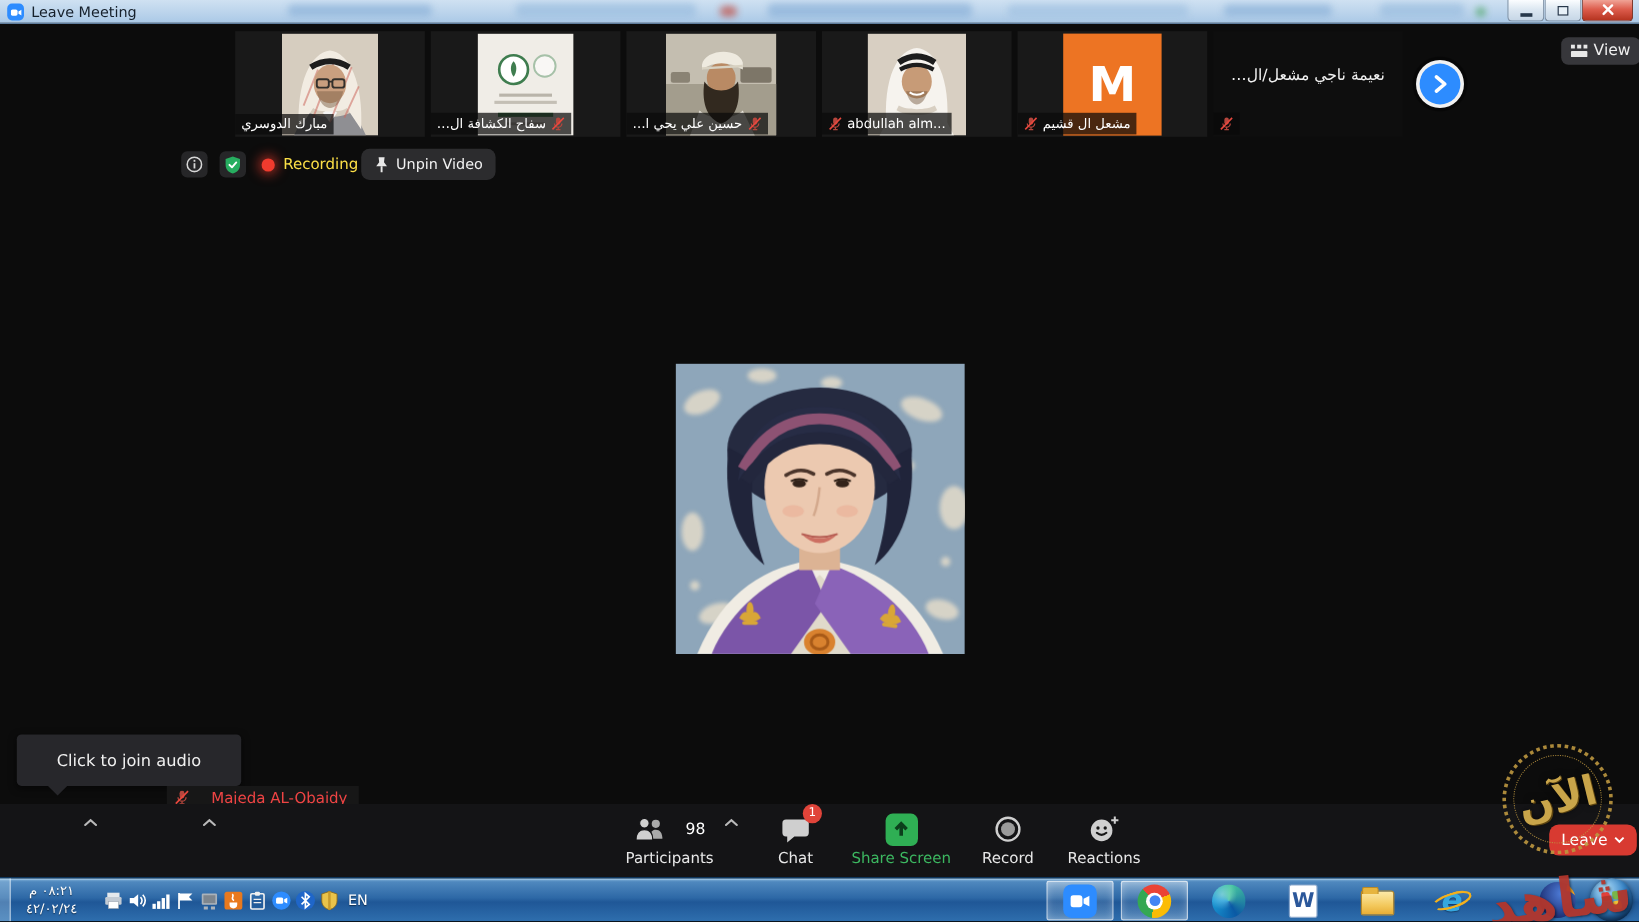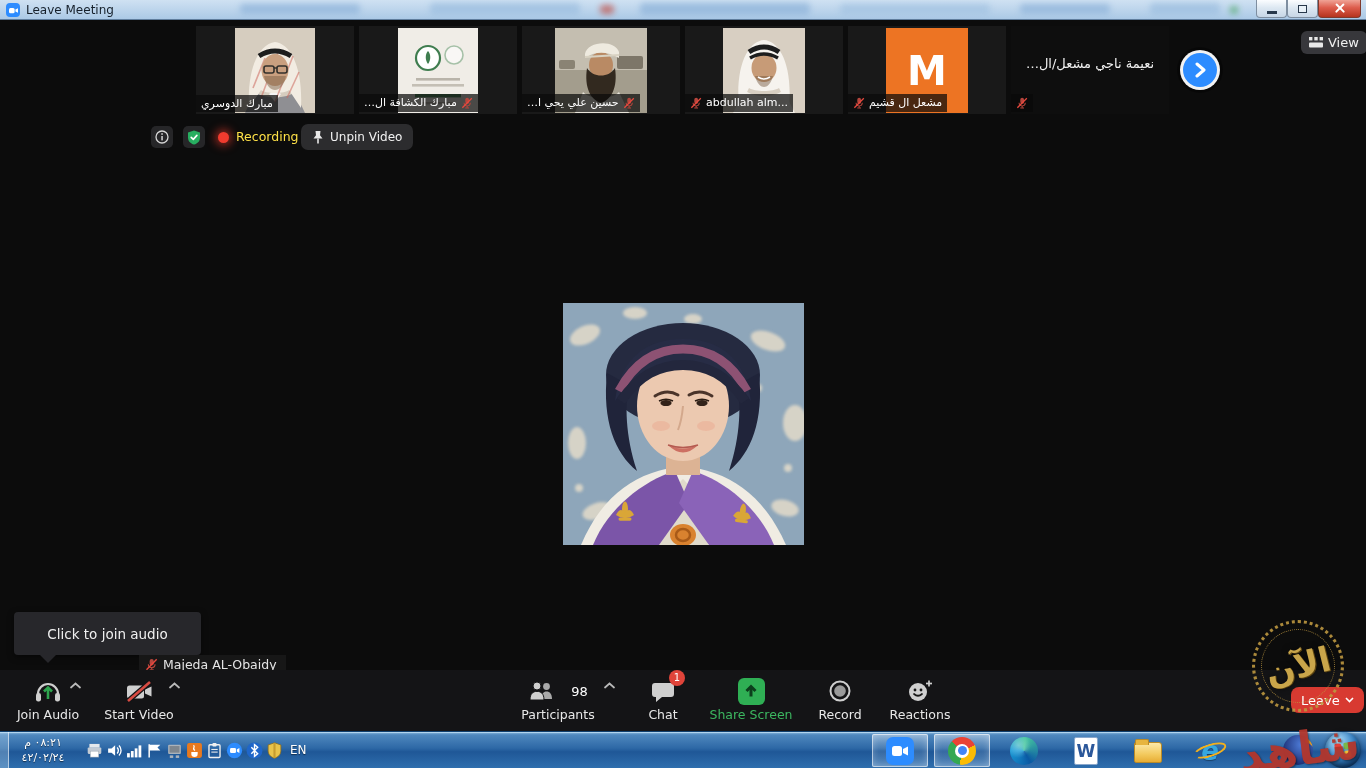--- a/index.html
+++ b/index.html
@@ -27,21 +27,21 @@
   
   .content { position:absolute; top:20px; left:0; width:1366px; height:711px; background:#0c0c0c; }
 
   
   .tile { position:absolute; top:6px; width:158px; height:88px; background:#191919; overflow:hidden; }
   .ph { position:absolute; top:2px; height:85px; }
   .mletter-box { position:absolute; top:2px; height:85px; width:82px; left:38px; background:#ED7423;
                  display:flex; align-items:center; justify-content:center; }
   .mletter { color:#fff; font-size:40px; font-weight:bold; }
   .t6name { position:absolute; top:30px; left:0; width:100%; text-align:center; color:#f2f2f2; font-size:13px; }
-  .vlabel { position:absolute; left:0; bottom:2px; display:flex; align-items:flex-start; gap:4px;
+  .vlabel { position:absolute; left:0; bottom:2px; display:flex; align-items:flex-end; gap:4px;
             background:rgba(10,10,10,.72); color:#fff; font-size:11px; padding:2px 5px; max-width:156px; white-space:nowrap; }
   .mic { width:12px; height:14px; flex:0 0 auto; }
 
   
   .next-btn { position:absolute; left:1183px; top:33px; width:34px; height:34px; border-radius:50%;
               background:#2D8CFF; box-shadow:0 0 0 3px rgba(255,255,255,.95), 0 0 0 6px rgba(0,0,0,.35);
               display:flex; align-items:center; justify-content:center; cursor:pointer; }
 
   
   .view-btn { position:absolute; left:1301px; top:11px; height:23px; padding:0 8px; border-radius:6px;
@@ -59,22 +59,22 @@
   
   .main-video { position:absolute; left:563px; top:283px; width:241px; height:242px; }
 
   
   .tooltip { position:absolute; left:14px; top:592px; width:187px; height:43px; background:#27272b; border-radius:4px;
              color:#f0f0f0; font-size:13.5px; display:flex; align-items:center; justify-content:center;
              box-shadow:0 2px 6px rgba(0,0,0,.5); }
   .tooltip:after { content:""; position:absolute; left:26px; top:100%; border:8px solid transparent; border-top-color:#27272b; }
 
   
-  .pinned-label { position:absolute; left:139px; top:635px; display:flex; align-items:center; gap:5px;
-                  background:rgba(26,26,26,.85); color:#e5e5e5; font-size:12.5px; padding:2px 9px 3px 6px; }
+  .pinned-label { position:absolute; left:139px; top:635px; display:flex; align-items:center; gap:18px;
+                  background:rgba(26,26,26,.85); color:#ef4444; font-size:12.5px; padding:2px 9px 3px 6px; }
 
   
   .toolbar { position:absolute; left:0; bottom:0; width:1366px; height:61px; background:#141416; }
   .tb-item { position:absolute; top:6px; width:96px; text-align:center; color:#e8e8e8; font-size:12.5px; cursor:pointer; }
   .tb-item .ico { height:30px; display:flex; align-items:center; justify-content:center; position:relative; }
   .tb-item .lbl { margin-top:1px; }
   .chev { position:absolute; width:11px; height:7px; cursor:pointer; }
   .count { color:#fff; font-size:13px; margin-left:15px; }
   .chat-badge { position:absolute; top:-6px; left:54px; min-width:16px; height:16px; border-radius:8px; background:#E0443A;
                 color:#fff; font-size:10px; line-height:16px; text-align:center; padding:0 3px; }
@@ -226,21 +226,21 @@
         <rect width="80" height="85" fill="#f0ede7"></rect>
         <circle cx="30" cy="30" r="12" fill="#fff" stroke="#3f7d4f" stroke-width="2.2"></circle>
         <path d="M30,23 C27,26 27,32 30,36 C33,32 33,26 30,23 Z" fill="#3f7d4f"></path>
         <circle cx="56" cy="27" r="9" fill="#fff" stroke="#76a47f" stroke-width="1.6" opacity=".6"></circle>
         <rect x="18" y="50" width="44" height="2.6" fill="#b9b4aa"></rect>
         <rect x="14" y="56" width="52" height="2.6" fill="#c4bfb5"></rect>
         <rect x="17" y="66" width="46" height="3.4" fill="#4c8a5a"></rect>
         <rect x="24" y="74" width="32" height="2.4" fill="#b9b4aa"></rect>
       </svg>
       <div class="vlabel">
-        <span class="ar" dir="rtl">مبارك الكشافة ال…</span>
+        <span class="ar" dir="rtl">سفاح الكشافة ال…</span>
         <svg class="mic" viewBox="0 0 14 14">
             <use href="#micmuted"></use>
           </svg>
       </div>
     </div>
 
     <div class="tile" style="left:522px">
       <svg class="ph" style="left:33px;width:92px" viewBox="0 0 92 85">
         <rect width="92" height="85" fill="#c4beb0"></rect>
         <rect y="42" width="92" height="43" fill="#a39d8d"></rect>
@@ -404,47 +404,24 @@
 
     <div class="pinned-label">
       <svg class="mic" style="width:13px;height:15px" viewBox="0 0 14 14">
           <use href="#micmuted"></use>
         </svg>
       <span>Majeda AL-Obaidy</span>
     </div>
 
     <div class="toolbar">
 
-      <div class="tb-item" style="left:0">
-        <div class="ico">
-          <svg width="28" height="26" viewBox="0 0 28 26">
-            <path d="M4,16 a10,10 0 0 1 20,0" stroke="#cfcfcf" stroke-width="2.2" fill="none"></path>
-            <rect x="2" y="15" width="5" height="8.5" rx="2.2" fill="#cfcfcf"></rect>
-            <rect x="21" y="15" width="5" height="8.5" rx="2.2" fill="#cfcfcf"></rect>
-            <line x1="14" y1="21" x2="14" y2="10" stroke="#2EA54E" stroke-width="2.6"></line>
-            <polyline points="10,13.5 14,9.5 18,13.5" stroke="#2EA54E" stroke-width="2.6" fill="none"></polyline>
-          </svg>
-        </div>
-        <div class="lbl">Join Audio</div>
-      </div>
       <svg class="chev" style="left:70px;top:12px" viewBox="0 0 11 7">
           <use href="#chevup"></use>
         </svg>
 
-      <div class="tb-item" style="left:91px">
-        <div class="ico">
-          <svg width="30" height="25" viewBox="0 0 30 25">
-            <rect x="3" y="6.5" width="17" height="13" rx="2.5" fill="#cfcfcf"></rect>
-            <path d="M21,10.5 L27.5,7.5 V17.5 L21,14.5 Z" fill="#cfcfcf"></path>
-            <line x1="4" y1="22" x2="26" y2="3" stroke="#141416" stroke-width="5"></line>
-            <line x1="4" y1="22" x2="26" y2="3" stroke="#D84B42" stroke-width="2.6"></line>
-          </svg>
-        </div>
-        <div class="lbl">Start Video</div>
-      </div>
       <svg class="chev" style="left:169px;top:12px" viewBox="0 0 11 7">
           <use href="#chevup"></use>
         </svg>
 
       <div class="tb-item" style="left:510px">
         <div class="ico">
           <svg width="28" height="22" viewBox="0 0 28 22">
             <circle cx="18.5" cy="6.5" r="3.4" fill="#a9a9a9"></circle>
             <path d="M13.5,19 C13.5,13.5 15.5,11.4 18.5,11.4 C21.8,11.4 24,14 24,19 Z" fill="#a9a9a9"></path>
             <circle cx="9" cy="6" r="4" fill="#cfcfcf" stroke="#141416" stroke-width="1"></circle>

